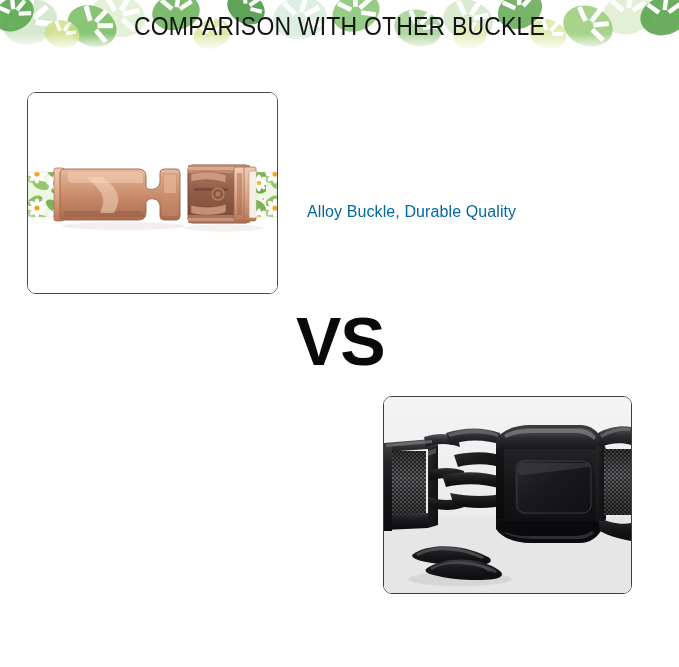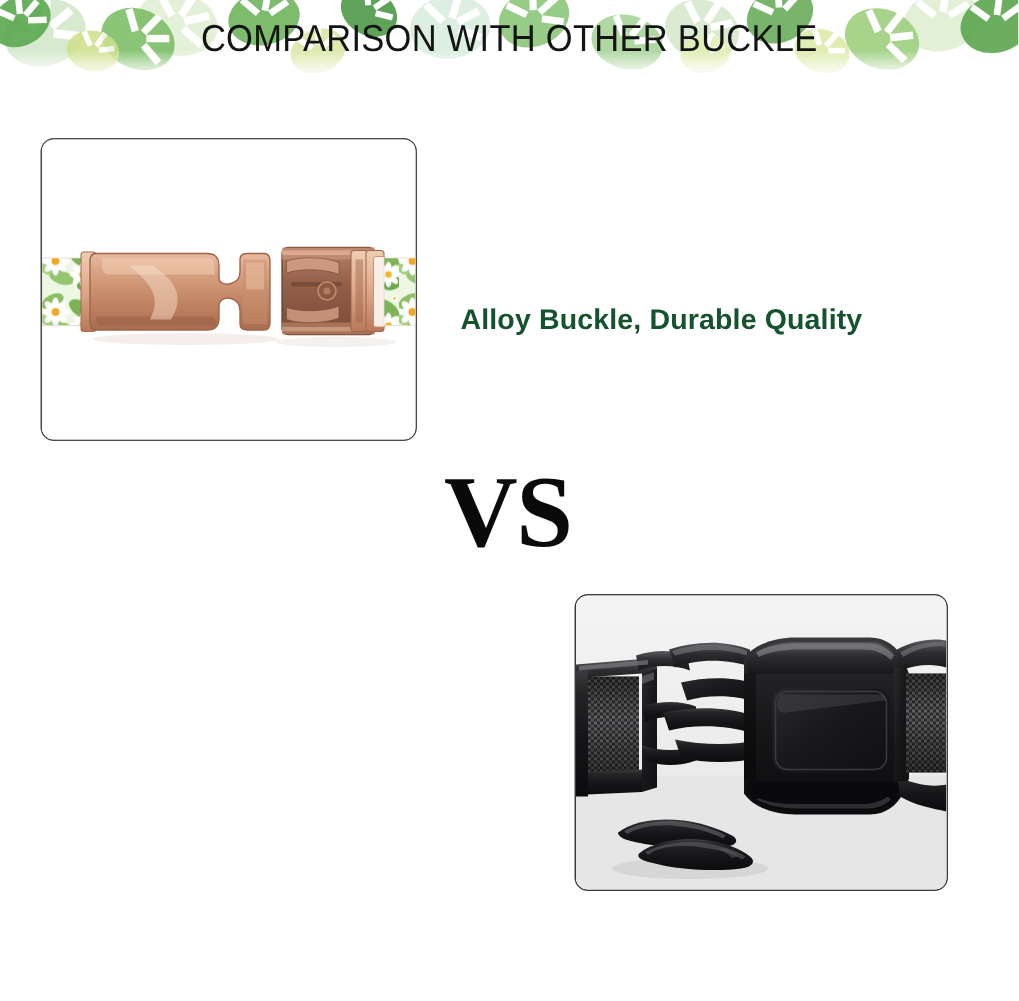--- a/index.html
+++ b/index.html
@@ -108,41 +108,41 @@
     top: 0;
     width: 100%;
     height: 100%;
     background: #f0f0f0;
   }
 
   
   .caption {
     position: absolute;
     font-family: "Liberation Sans", sans-serif;
-    font-size: 19px;
-    font-weight: 700;
-    color: #14532d;
+    font-size: 16px;
+    font-weight: 400;
+    color: #0369a1;
     white-space: nowrap;
     letter-spacing: 0.1px;
   }
   #alloy-caption {
     left: 307px;
     top: 203px;
   }
   #plastic-caption {
     left: 112px;
     top: 492px;
   }
 
   
   #vs-label {
     position: absolute;
     left: 296px;
     top: 307px;
-    font-family: Liberation Serif, serif;
+    font-family: Liberation Sans, sans-serif;
     font-size: 68px;
     font-weight: 700;
     color: #0a0a0a;
     line-height: 68px;
     letter-spacing: -1px;
   }
 </style>
 </head>
 <body>
 

